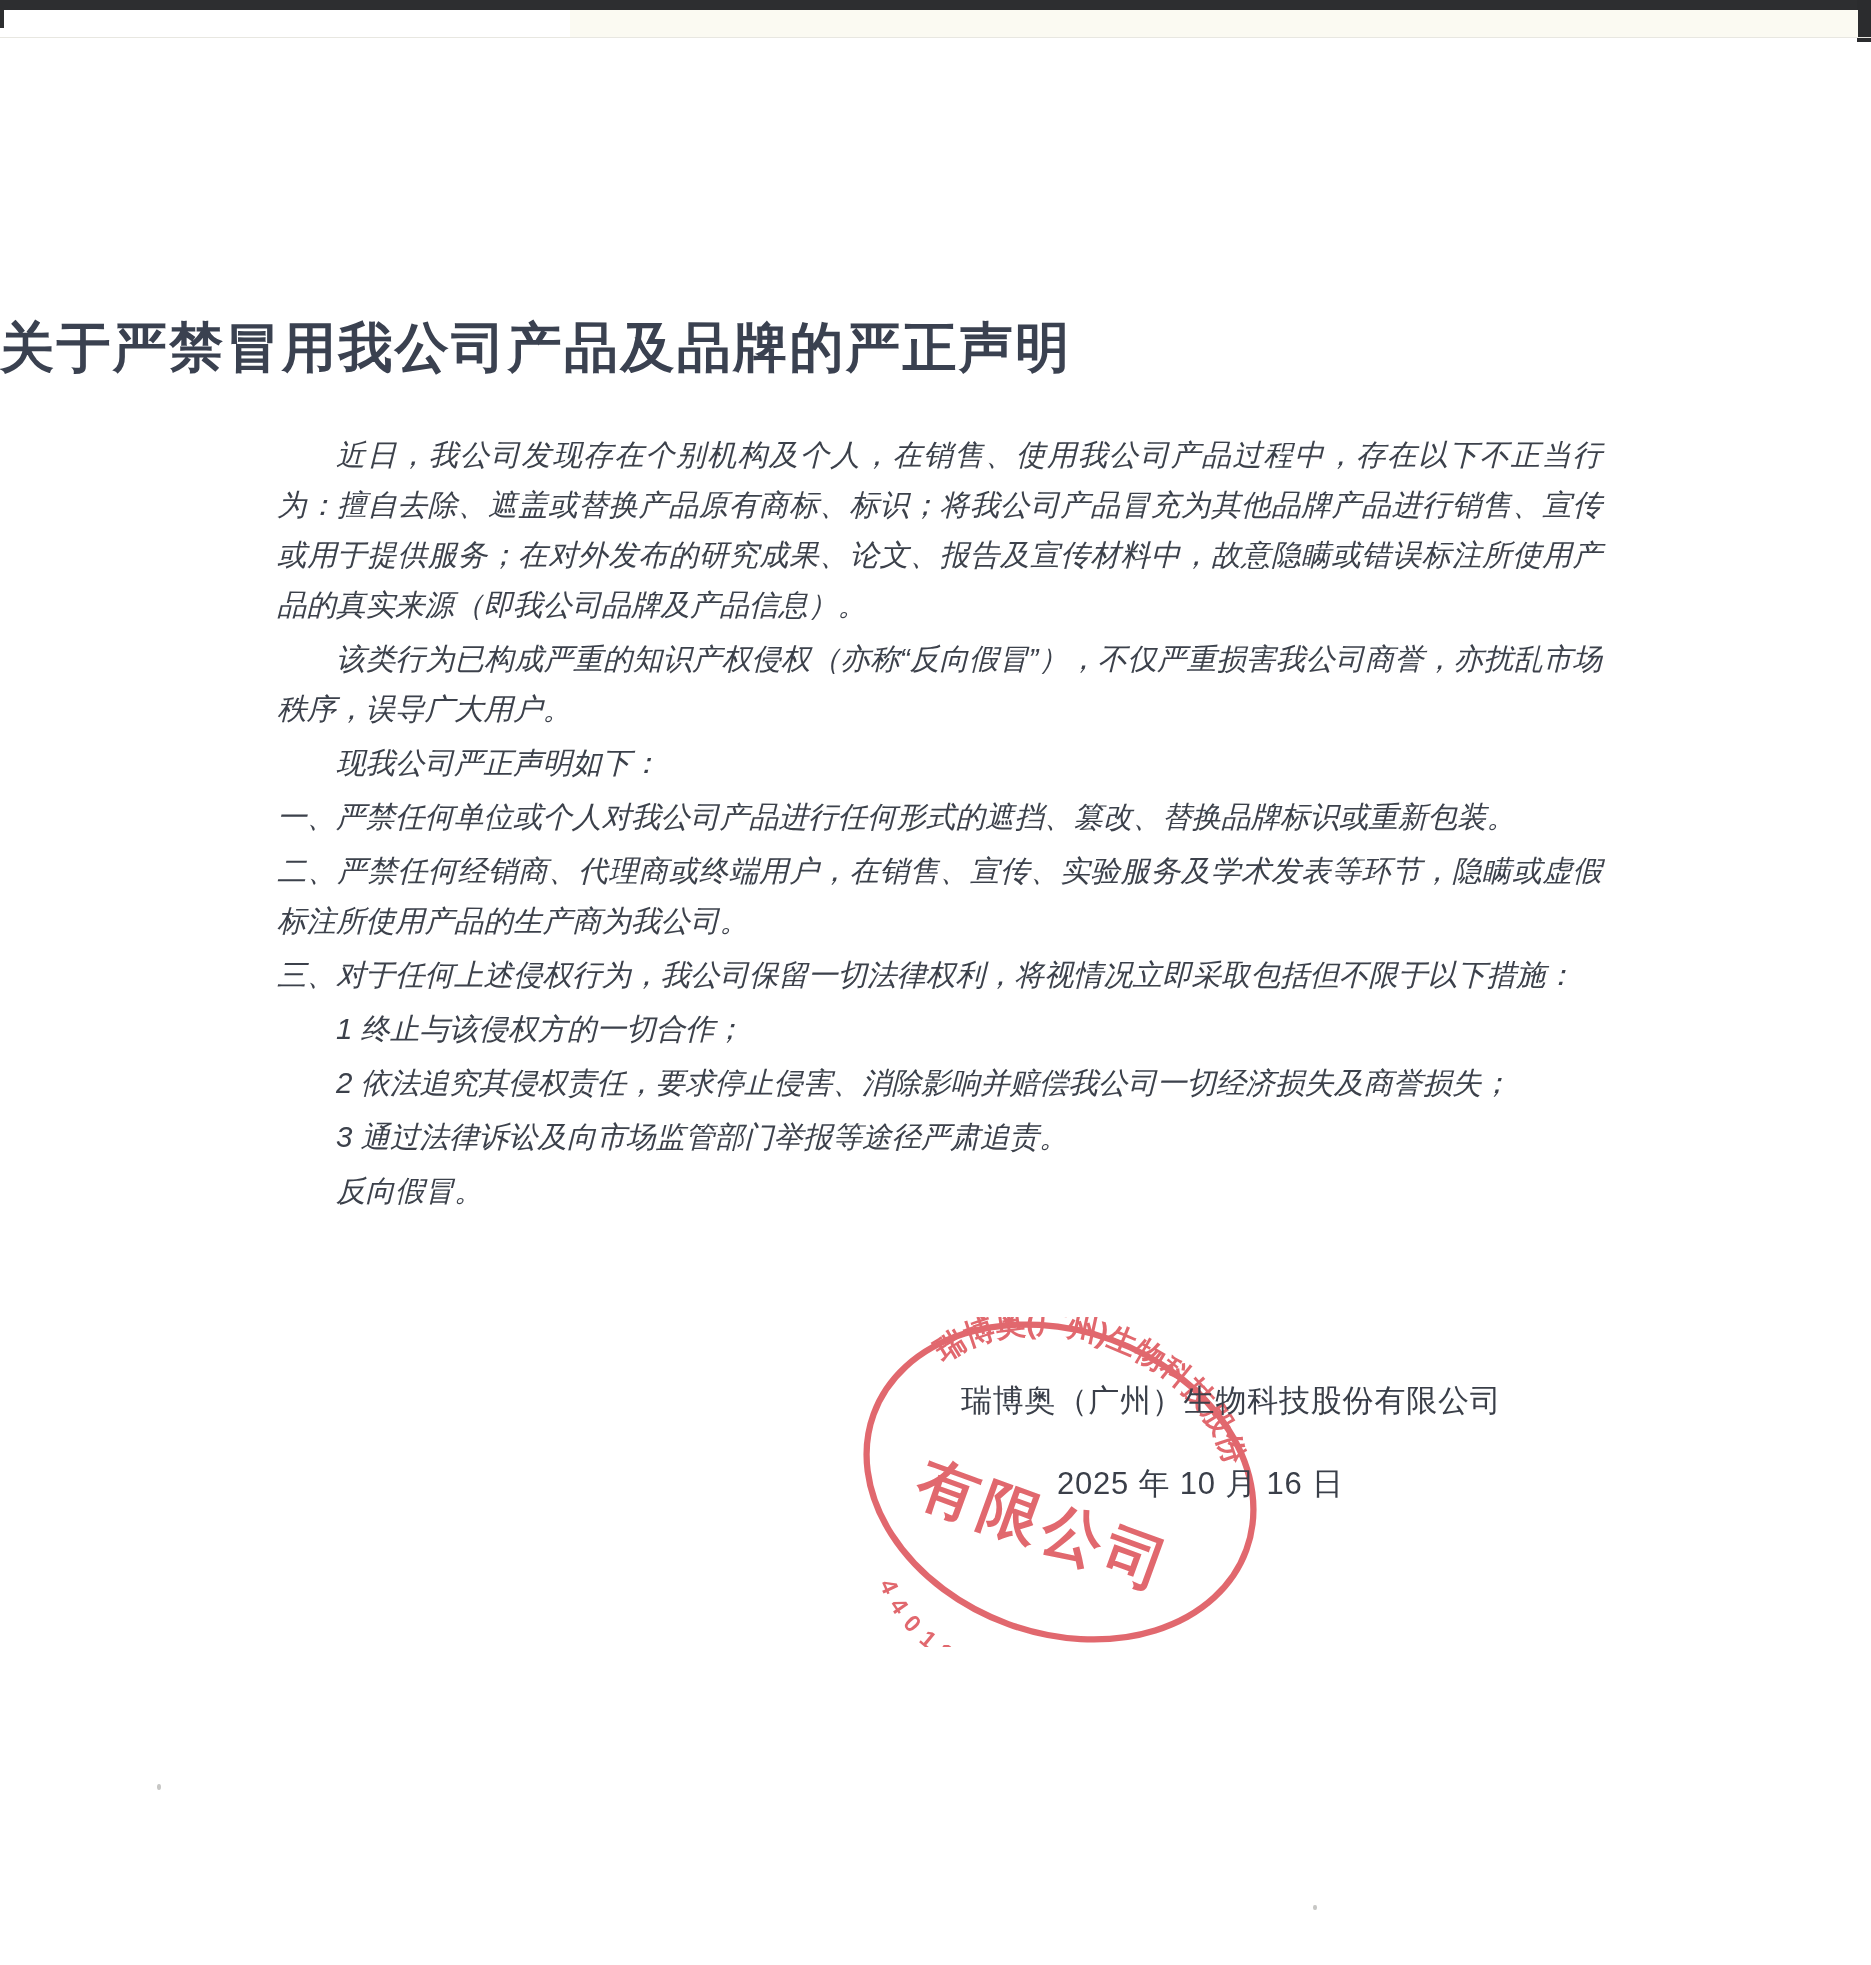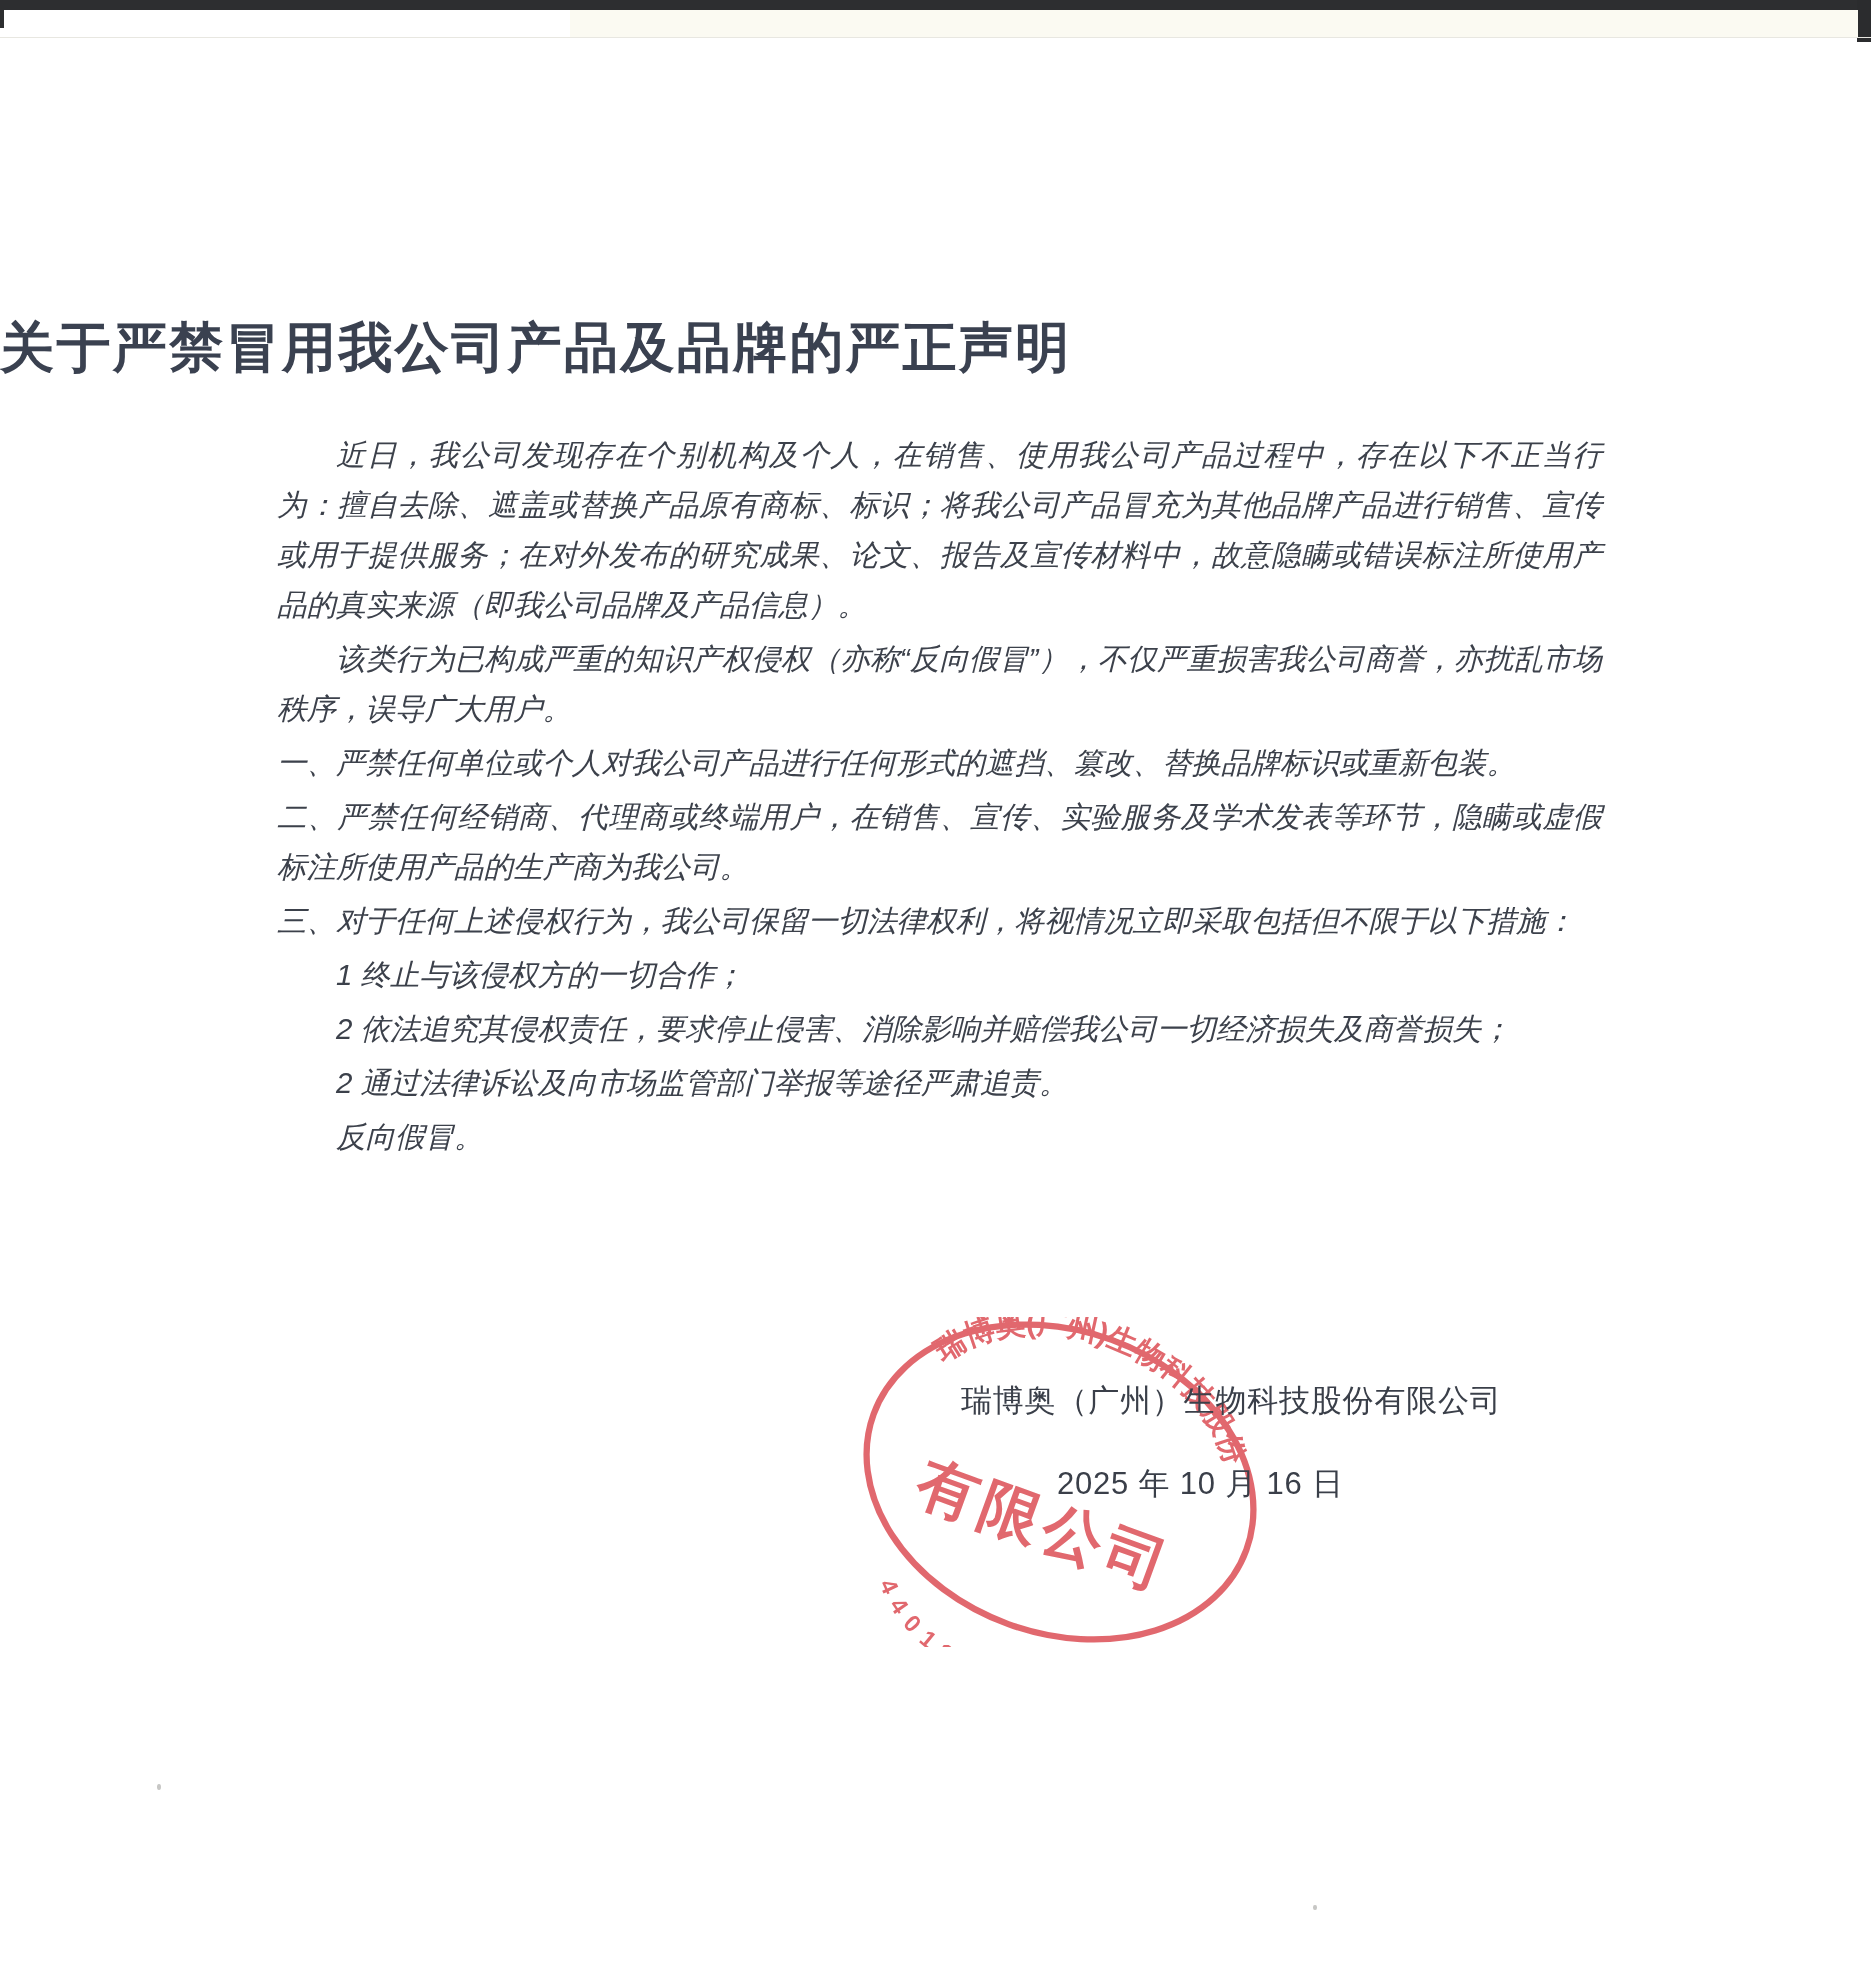--- a/index.html
+++ b/index.html
@@ -66,26 +66,27 @@
   <div class="scan-cream-band"></div>
   <div class="scan-paper-edge"></div>
   <div class="speck speck1"></div>
   <div class="speck speck2"></div>
 
   <div class="title">关于严禁冒用我公司产品及品牌的严正声明</div>
 
   <div class="body-block">
     <p class="indent">近日，我公司发现存在个别机构及个人，在销售、使用我公司产品过程中，存在以下不正当行为：擅自去除、遮盖或替换产品原有商标、标识；将我公司产品冒充为其他品牌产品进行销售、宣传或用于提供服务；在对外发布的研究成果、论文、报告及宣传材料中，故意隐瞒或错误标注所使用产品的真实来源（即我公司品牌及产品信息）。</p>
     <p class="indent">该类行为已构成严重的知识产权侵权（亦称“反向假冒”），不仅严重损害我公司商誉，亦扰乱市场秩序，误导广大用户。</p>
+    <p class="indent">现我公司严正声明如下：</p>
     <p>一、严禁任何单位或个人对我公司产品进行任何形式的遮挡、篡改、替换品牌标识或重新包装。</p>
     <p>二、严禁任何经销商、代理商或终端用户，在销售、宣传、实验服务及学术发表等环节，隐瞒或虚假标注所使用产品的生产商为我公司。</p>
     <p>三、对于任何上述侵权行为，我公司保留一切法律权利，将视情况立即采取包括但不限于以下措施：</p>
     <p class="indent">1  终止与该侵权方的一切合作；</p>
     <p class="indent">2  依法追究其侵权责任，要求停止侵害、消除影响并赔偿我公司一切经济损失及商誉损失；</p>
-    <p class="indent">2  通过法律诉讼及向市场监管部门举报等途径严肃追责。</p>
+    <p class="indent">3  通过法律诉讼及向市场监管部门举报等途径严肃追责。</p>
     <p class="indent">反向假冒。</p>
   </div>
 
   <div class="seal">
     <svg width="432" height="330" viewBox="0 0 1100 840" xmlns="http://www.w3.org/2000/svg">
       <defs>
         <path id="sealTopArc" d="M 132 393 A 420 310 0 1 1 968 393" fill="none"></path>
         <path id="sealBottomArc" d="M 187 545 A 400 295 0 1 0 913 545" fill="none"></path>
       </defs>
       <g transform="rotate(20 550 420)">

